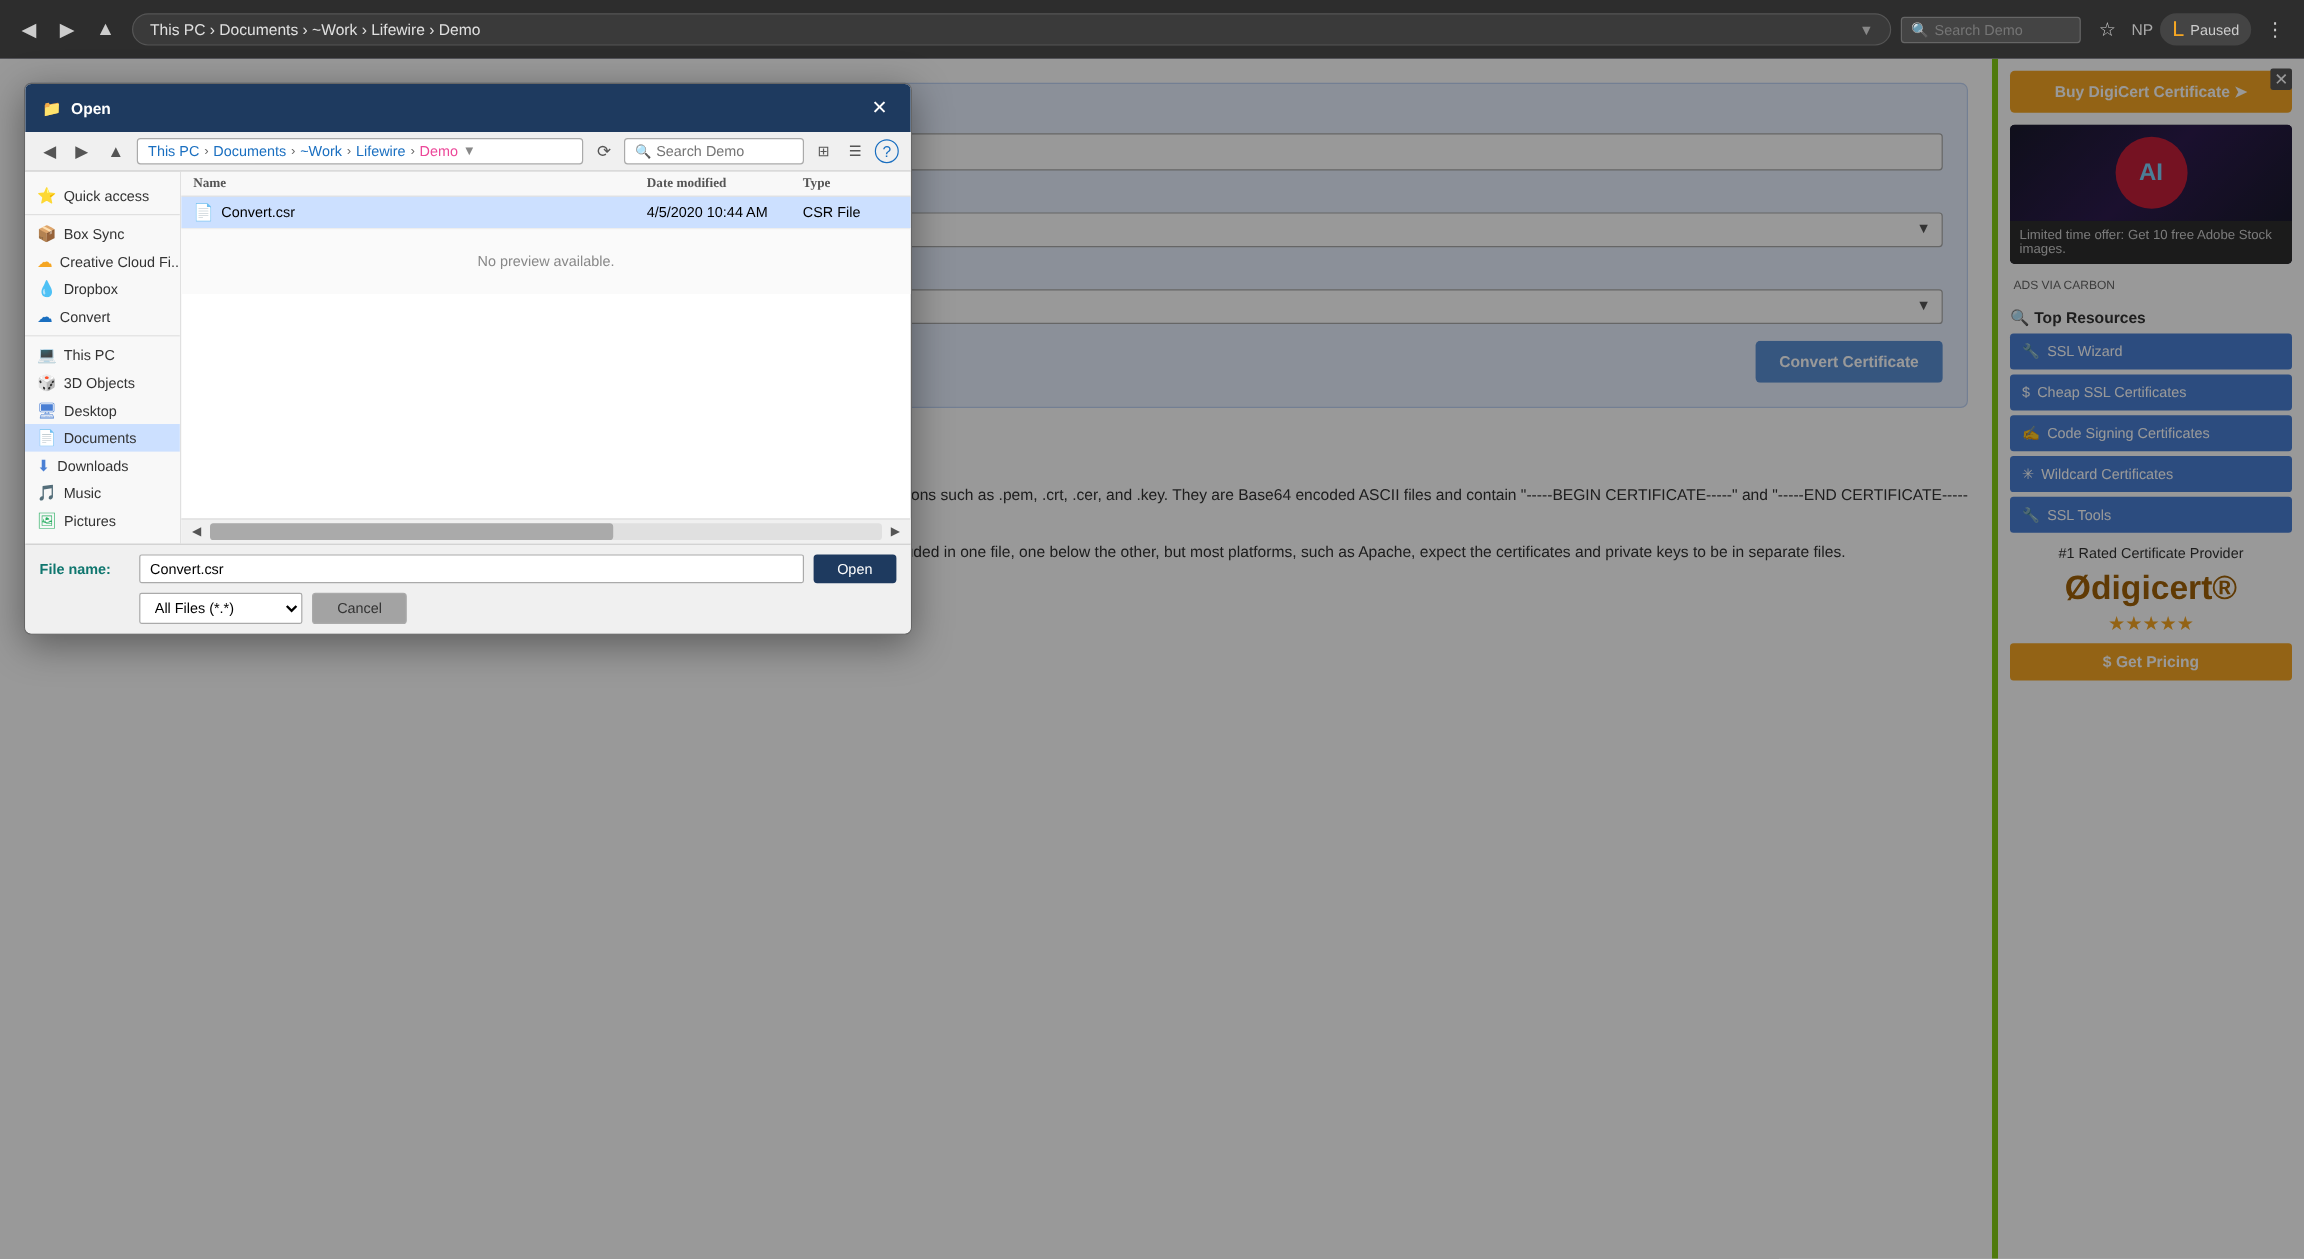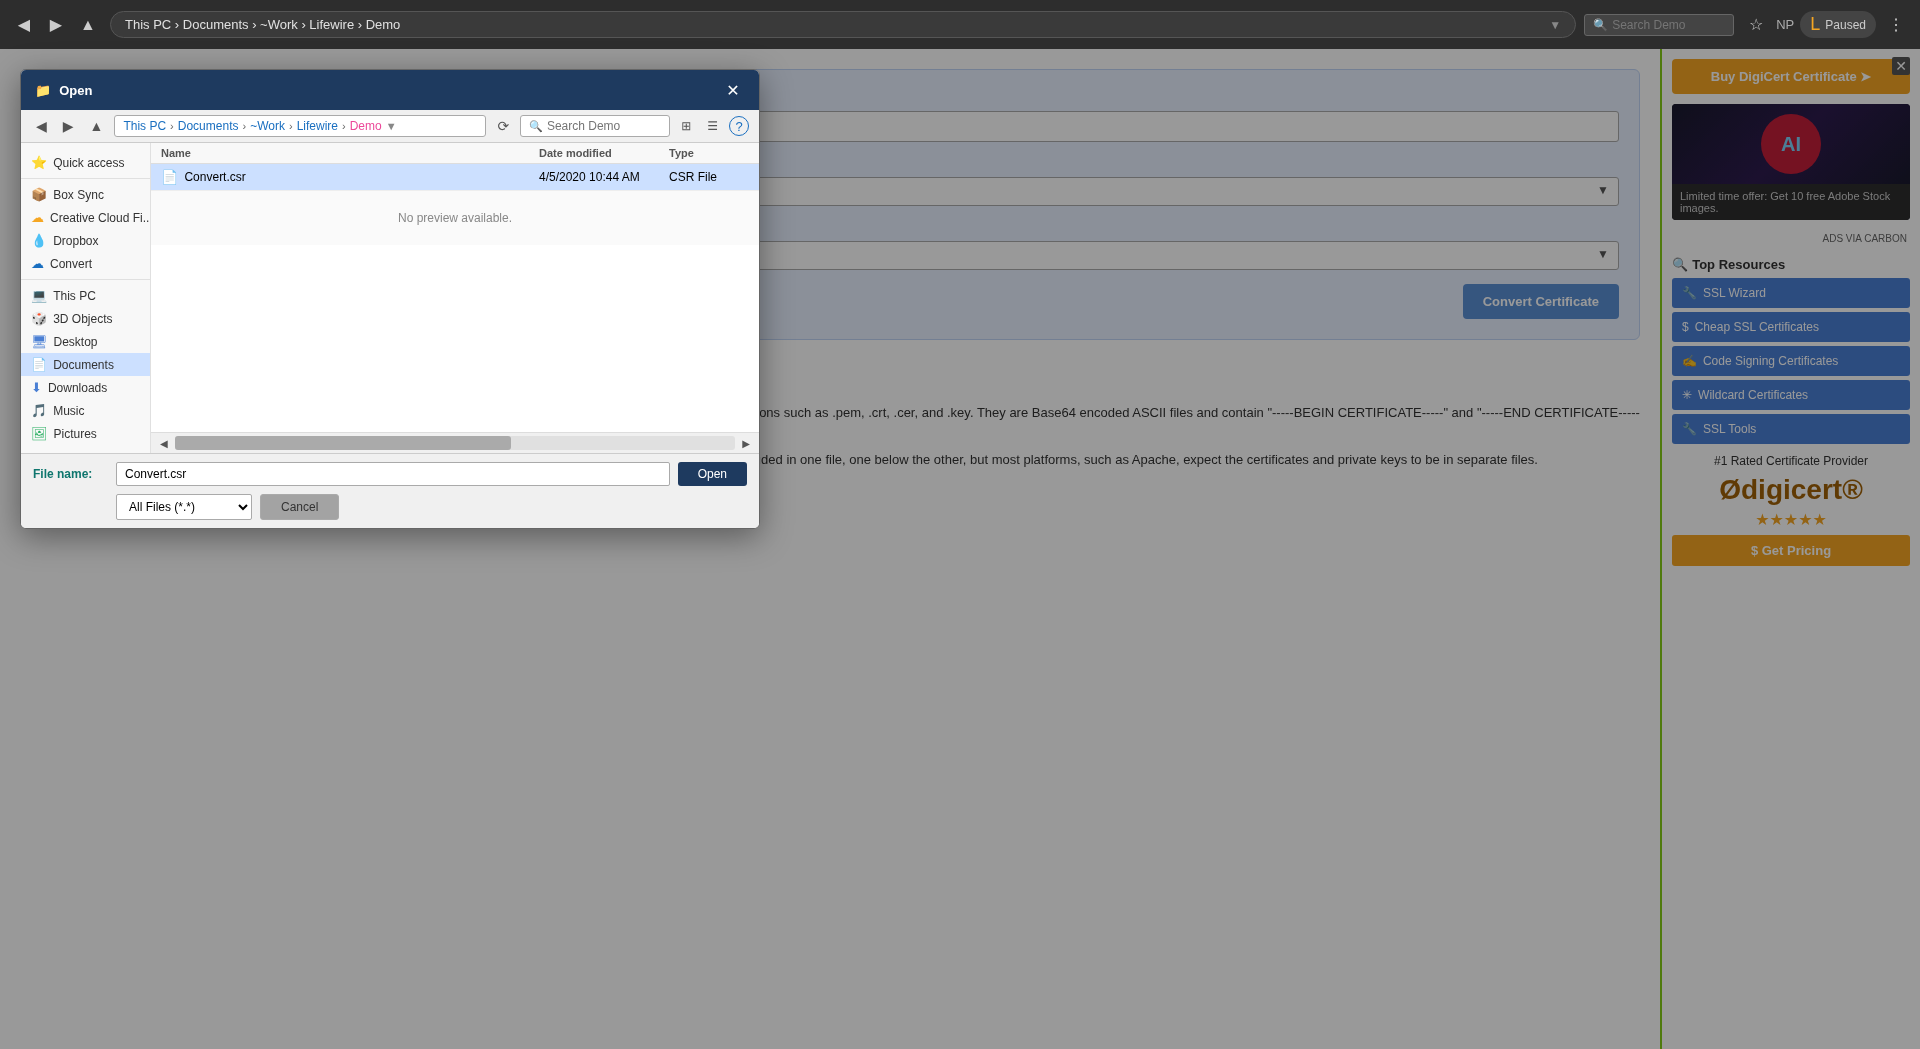--- a/index.html
+++ b/index.html
@@ -34,21 +34,21 @@
     
     .page-bg {
       position: fixed; top: 49px; left: 0; right: 0; bottom: 0;
       background: #fff;
       overflow: hidden;
     }
 
     
     .right-sidebar {
       position: absolute; right: 0; top: 0; width: 260px; height: 100%;
-      background: #fff; border-left: 2px solid #84cc16; padding: 10px;
+      background: #fff; border-left: 5px solid #84cc16; padding: 10px;
       overflow: hidden;
     }
     .buy-digicert-btn {
       background: #f5a623; color: #fff; border: none; border-radius: 4px;
       padding: 10px 16px; font-size: 13px; font-weight: bold; cursor: pointer;
       width: 100%; display: flex; align-items: center; justify-content: center; gap: 6px;
       margin-bottom: 10px;
     }
     .ad-carbon {
       background: #1a1a2e; border-radius: 4px; overflow: hidden; margin-bottom: 10px;
@@ -56,21 +56,21 @@
     }
     .ad-carbon-img {
       width: 100%; height: 80px; background: linear-gradient(135deg, #1a1a2e 0%, #2d1b4e 50%, #1a1a2e 100%);
       display: flex; align-items: center; justify-content: center; position: relative;
     }
     .ad-carbon-img-inner {
       background: #c41e3a; width: 60px; height: 60px; border-radius: 50%;
       display: flex; align-items: center; justify-content: center; color: #7dd3fc; font-size: 20px; font-weight: bold;
     }
     .ad-carbon-text { padding: 6px 8px; font-size: 11px; color: #ccc; background: #2d2d2d; }
-    .ads-via-carbon { font-size: 10px; color: #666; text-align: right; padding: 3px; background: #fff; }
+    .ads-via-carbon { font-size: 10px; color: #666; text-align: left; padding: 3px; background: #fff; }
 
     .top-resources-title { font-size: 13px; font-weight: 600; color: #333; margin: 10px 0 6px; display: flex; align-items: center; gap: 4px; }
     .resource-btn {
       background: #4a7fd4; color: #fff; border: none; border-radius: 3px;
       padding: 8px 10px; font-size: 12px; cursor: pointer; width: 100%;
       text-align: left; margin-bottom: 4px; display: flex; align-items: center; gap: 6px;
     }
 
     .digicert-provider { text-align: center; margin-top: 10px; }
     .digicert-provider-title { font-size: 12px; color: #333; margin-bottom: 6px; }
@@ -166,21 +166,21 @@
     .dialog-sidebar-item.active { background: #cce0ff; }
     .dialog-sidebar-item .icon { font-size: 13px; }
 
     .dialog-sidebar-divider { height: 1px; background: #e0e0e0; margin: 4px 0; }
 
     .dialog-main { flex: 1; display: flex; flex-direction: column; }
     .dialog-file-list { flex: 1; overflow-y: auto; }
     .file-list-header {
       display: grid; grid-template-columns: 1fr 130px 80px;
       padding: 4px 10px; border-bottom: 1px solid #ddd;
-      font-size: 11px; color: #555; font-weight: 600; background: #f8f8f8;
+      font-size: 11px; color: #555; font-weight: 600; background: #f8f8f8; font-family: Liberation Serif, serif;
     }
     .file-list-row {
       display: grid; grid-template-columns: 1fr 130px 80px;
       padding: 5px 10px; font-size: 12px; cursor: pointer; align-items: center;
     }
     .file-list-row.selected { background: #cce0ff; }
     .file-name-cell { display: flex; align-items: center; gap: 6px; }
     .file-icon { font-size: 14px; color: #666; }
     .no-preview {
       padding: 20px; color: #888; font-size: 12px; text-align: center;

